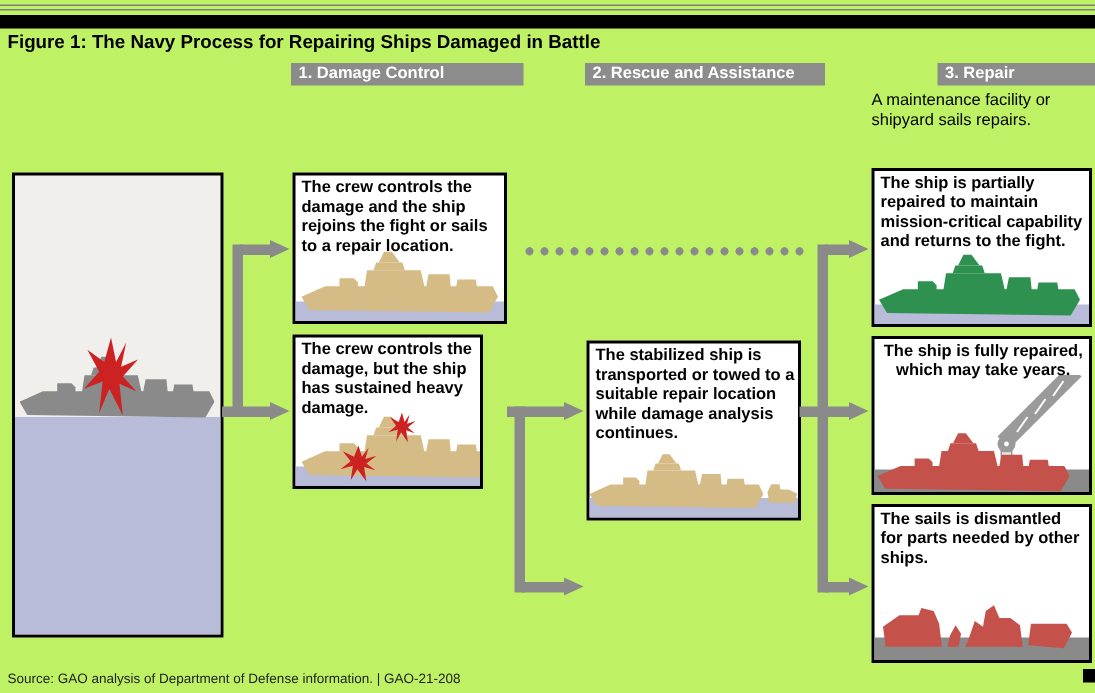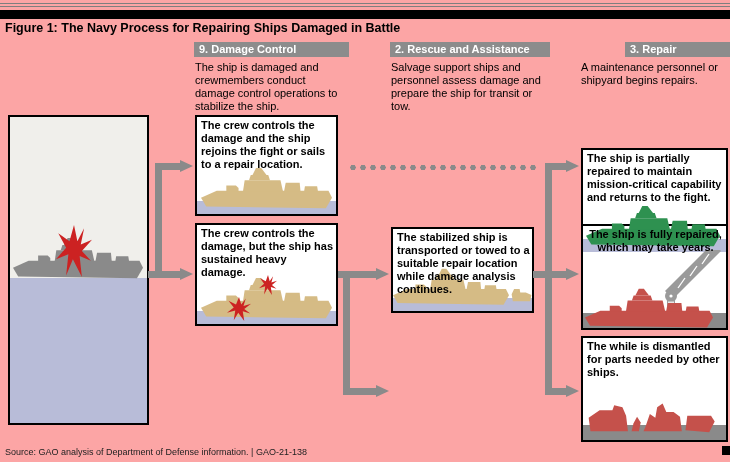--- a/index.html
+++ b/index.html
@@ -1,17 +1,17 @@
 <!DOCTYPE html>
 <html style="--header-bar-gray: #8c8c8c; --connector-gray: #8a8a8a; --water-blue: #b8bcd8; --sky-gray: #f0efeb; --ship-tan: #d5bb85; --ship-gray: #8a8a8a; --ship-green: #2e9150; --ship-red: #c5514b; --ship-white: #ffffff; --explosion-red: #cc2222; --ground-gray: #8a8a8a; --crane-gray: #9a9a9a;"><head>
 <meta charset="utf-8">
 <style>
   html,body{margin:0;padding:0;background:#fff;}
   #stage{
-    position:relative;width:730px;height:462px;background:#fca5a5;overflow:hidden;
+    position:relative;width:730px;height:462px;background:#bef264;overflow:hidden;
     font-family:"Liberation Sans",sans-serif;color:#000;
   }
   .abs{position:absolute;}
   
   #top-rule{top:3px;left:0;width:730px;height:2px;border-top:1px solid #7f7f7f;border-bottom:1px solid #7f7f7f;}
   #top-bar{top:10px;left:0;width:730px;height:9px;background:#000;}
   #fig-title{top:21px;left:5px;font-size:12.5px;font-weight:bold;white-space:nowrap;}
   
   .step-bar{height:15px;background:var(--header-bar-gray);color:#fff;font-weight:bold;
     font-size:11px;line-height:15px;padding-left:5px;box-sizing:border-box;top:42px;}
@@ -71,65 +71,63 @@
     </symbol>
   </defs>
 </svg>
 
 <div id="stage">
 
   <div class="abs" id="top-rule"></div>
   <div class="abs" id="top-bar"></div>
   <div class="abs" id="fig-title">Figure 1: The Navy Process for Repairing Ships Damaged in Battle</div>
 
-  <div class="abs step-bar" style="left:194px;width:155px;">9. Damage Control</div>
+  <div class="abs step-bar" style="left:194px;width:155px;">1. Damage Control</div>
   <div class="abs step-bar" style="left:390px;width:160px;">2. Rescue and Assistance</div>
   <div class="abs step-bar" style="left:581px;width:127px;margin-left:44px;">3. Repair</div>
 
-  <div class="abs step-desc" style="left:195px;width:150px;">The ship is damaged and crewmembers conduct damage control operations to stabilize the ship.</div>
-  <div class="abs step-desc" style="left:391px;width:150px;">Salvage support ships and personnel assess damage and prepare the ship for transit or tow.</div>
-  <div class="abs step-desc" style="left:581px;width:145px;">A maintenance personnel or shipyard begins repairs.</div>
+  <div class="abs step-desc" style="left:581px;width:145px;">A maintenance facility or shipyard sails repairs.</div>
 
   <div class="abs" id="battle-scene">
     <div id="battle-water"></div>
     <svg class="scene" style="left:0;top:100px;" width="137" height="68" viewBox="0 0 137 68">
       <use href="#s-ship" x="3" y="20" width="130" height="44" class="f-gray"></use>
       <use href="#s-burst" x="46" y="8" width="36" height="52" class="f-exp"></use>
     </svg>
   </div>
 
   <div class="abs obox" style="left:195px;top:115px;width:143px;height:101px;">
     <div class="otext">The crew controls the damage and the ship rejoins the fight or sails to a repair location.</div>
     <div class="water-strip"></div>
     <svg class="scene" style="left:0;bottom:3px;" width="139" height="46" viewBox="0 0 139 46">
       <use href="#s-ship" x="4" y="2" width="131" height="44" class="f-tan"></use>
     </svg>
   </div>
 
-  <div class="abs obox" style="left:195px;top:223px;width:143px;height:103px;">
+  <div class="abs obox" style="left:195px;top:223px;width:127px;height:103px;">
     <div class="otext">The crew controls the damage, but the ship has sustained heavy damage.</div>
     <div class="water-strip"></div>
     <svg class="scene" style="left:0;bottom:3px;" width="139" height="46" viewBox="0 0 139 46">
       <use href="#s-ship" x="4" y="2" width="131" height="44" class="f-tan"></use>
       <use href="#s-burst" x="30" y="22" width="24" height="24" class="f-exp"></use>
       <use href="#s-burst" x="62" y="0" width="18" height="20" class="f-exp"></use>
     </svg>
   </div>
 
-  <div class="abs obox" style="left:391px;top:227px;width:143px;height:86px;">
+  <div class="abs obox" style="left:391px;top:227px;width:143px;height:120px;">
     <div class="otext">The stabilized ship is transported or towed to a suitable repair location while damage analysis continues.</div>
     <div class="water-strip"></div>
     <svg class="scene" style="left:0;bottom:3px;" width="139" height="46" viewBox="0 0 139 46">
       <use href="#s-ship" x="0" y="6" width="116" height="39" class="f-tan"></use>
       <use href="#s-tug" x="118" y="26" width="21" height="14" class="f-tan"></use>
     </svg>
   </div>
 
 
-  <div class="abs obox" style="left:581px;top:112px;width:147px;height:106px;margin-top:36px;">
+  <div class="abs obox" style="left:581px;top:112px;width:147px;height:106px;">
     <div class="otext">The ship is partially repaired to maintain mission-critical capability and returns to the fight.</div>
     <div class="water-strip"></div>
     <svg class="scene" style="left:0;bottom:3px;" width="143" height="46" viewBox="0 0 143 46">
       <use href="#s-ship" x="3" y="2" width="134" height="44" class="f-green"></use>
     </svg>
   </div>
 
   <div class="abs obox" style="left:581px;top:224px;width:147px;height:106px;text-align:center;">
     <div class="otext">The ship is fully repaired, which may take years.</div>
     <div class="ground-strip"></div>
@@ -140,21 +138,21 @@
       <line x1="102" y1="28" x2="95" y2="38" stroke="#fff" stroke-width="1.3"></line>
       <circle cx="88" cy="46" r="6" class="f-crane"></circle>
       <circle cx="88" cy="46" r="1.6" fill="#fff"></circle>
       <rect x="84.5" y="51" width="7" height="16" fill="#e6e6e6" stroke="#9a9a9a" stroke-width="1"></rect>
       <polygon points="84.5,67 91.5,67 88,73" class="f-crane"></polygon>
       <use href="#s-ship" x="2" y="38" width="128" height="42" class="f-red"></use>
     </svg>
   </div>
 
   <div class="abs obox" style="left:581px;top:336px;width:147px;height:106px;">
-    <div class="otext">The while is dismantled for parts needed by other ships.</div>
+    <div class="otext">The sails is dismantled for parts needed by other ships.</div>
     <div class="ground-strip"></div>
     <svg class="scene" style="left:0;bottom:3px;" width="143" height="46" viewBox="0 0 143 46">
       <use href="#s-pieces" x="2" y="0" width="137" height="44" class="f-red"></use>
     </svg>
   </div>
 
   <div class="abs conn" style="left:155px;top:163px;width:7px;height:115px;"></div>
   <div class="abs conn" style="left:160px;top:163px;width:20px;height:7px;"></div>
   <div class="abs arrowhead" style="left:180px;top:160px;"></div>
   <div class="abs conn" style="left:148px;top:271px;width:32px;height:7px;"></div>
@@ -169,16 +167,16 @@
   <div class="abs arrowhead" style="left:376px;top:385px;"></div>
 
   <div class="abs conn" style="left:545px;top:163px;width:7px;height:232px;"></div>
   <div class="abs conn" style="left:550px;top:163px;width:16px;height:7px;"></div>
   <div class="abs arrowhead" style="left:566px;top:160px;"></div>
   <div class="abs conn" style="left:533px;top:271px;width:33px;height:7px;"></div>
   <div class="abs arrowhead" style="left:566px;top:268px;"></div>
   <div class="abs conn" style="left:550px;top:388px;width:16px;height:7px;"></div>
   <div class="abs arrowhead" style="left:566px;top:385px;"></div>
 
-  <div class="abs" id="source-note">Source: GAO analysis of Department of Defense information.  |  GAO-21-138</div>
+  <div class="abs" id="source-note">Source: GAO analysis of Department of Defense information.  |  GAO-21-208</div>
   <div class="abs" id="corner-mark"></div>
 
 </div>
 
 </body></html>

